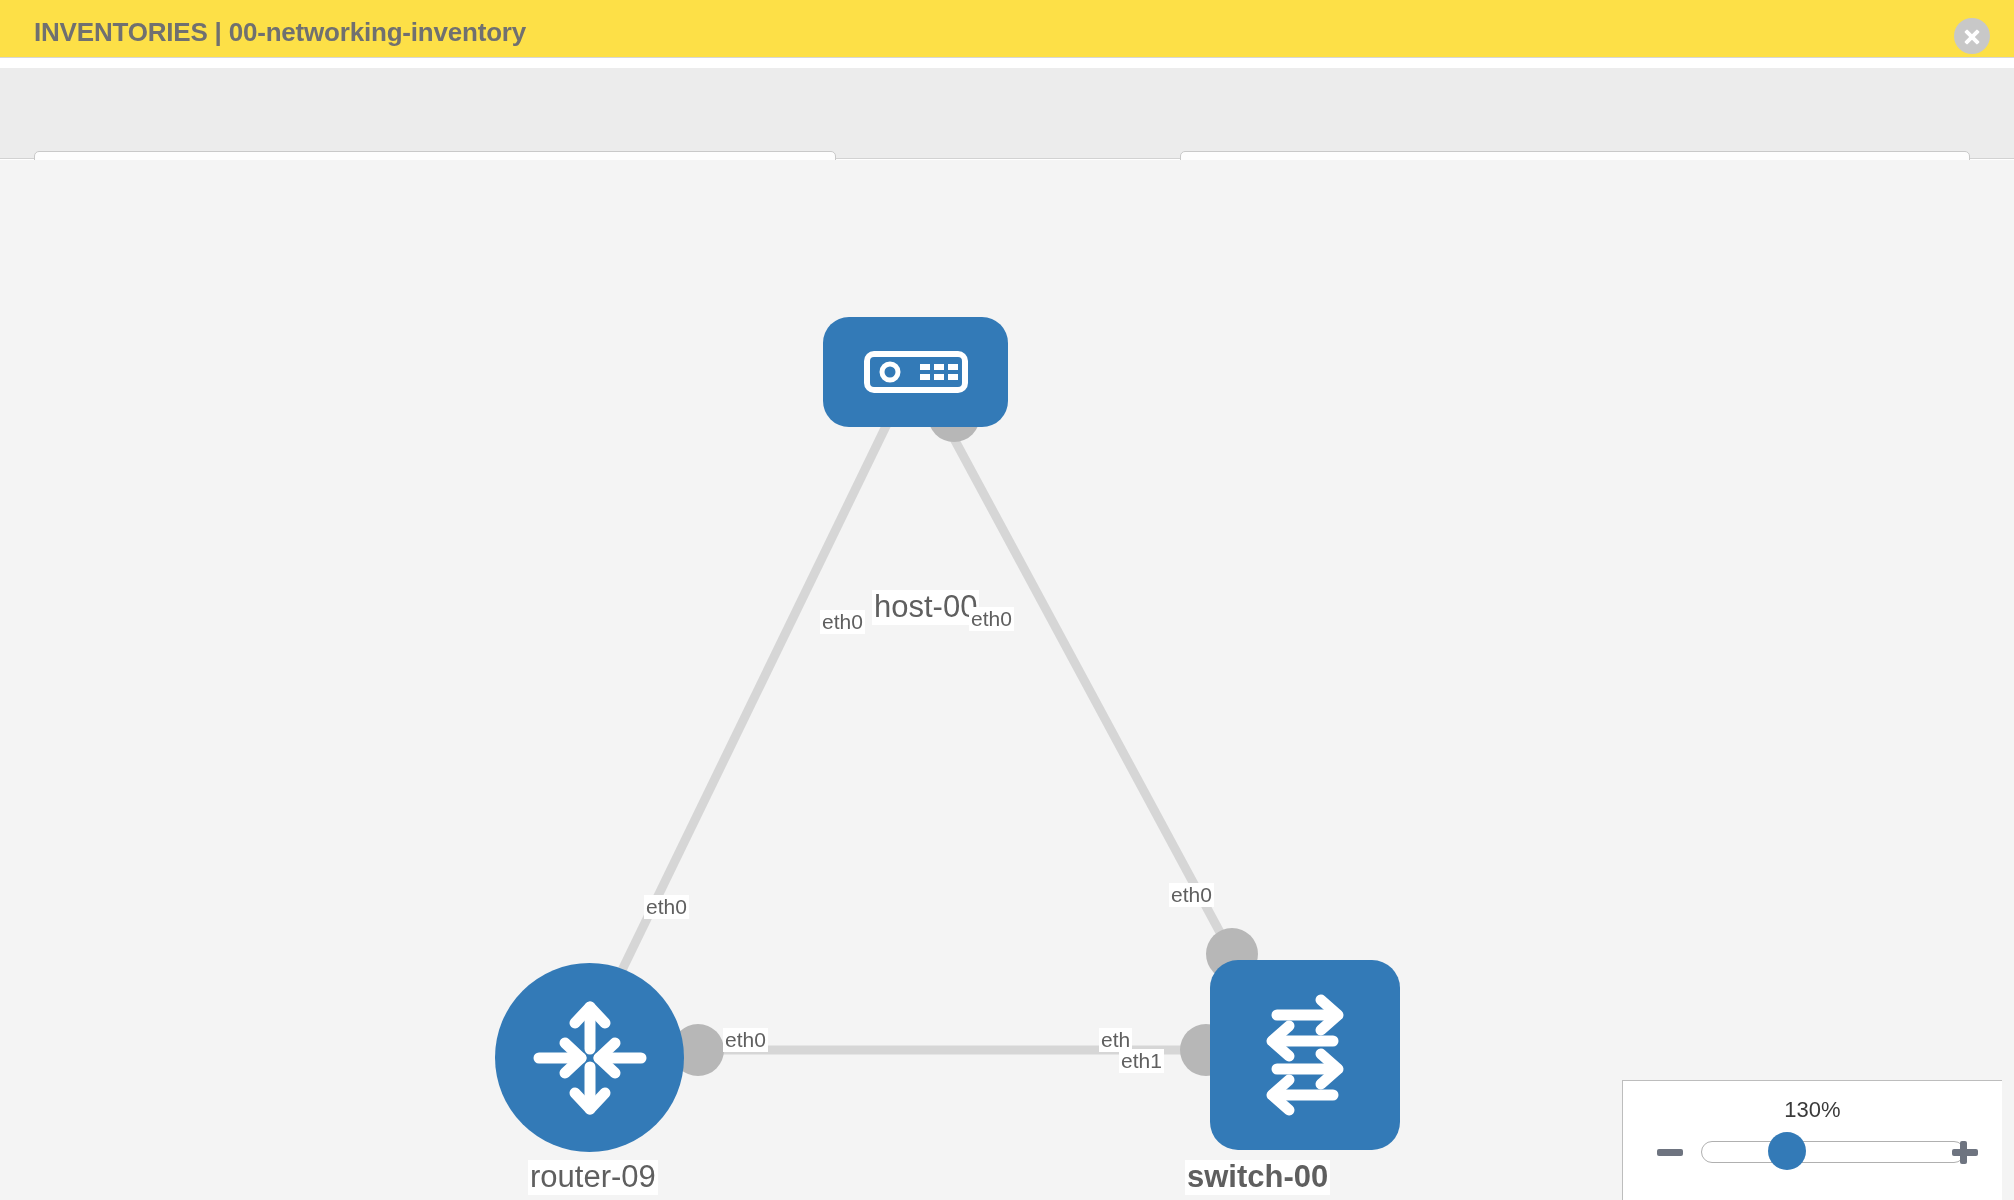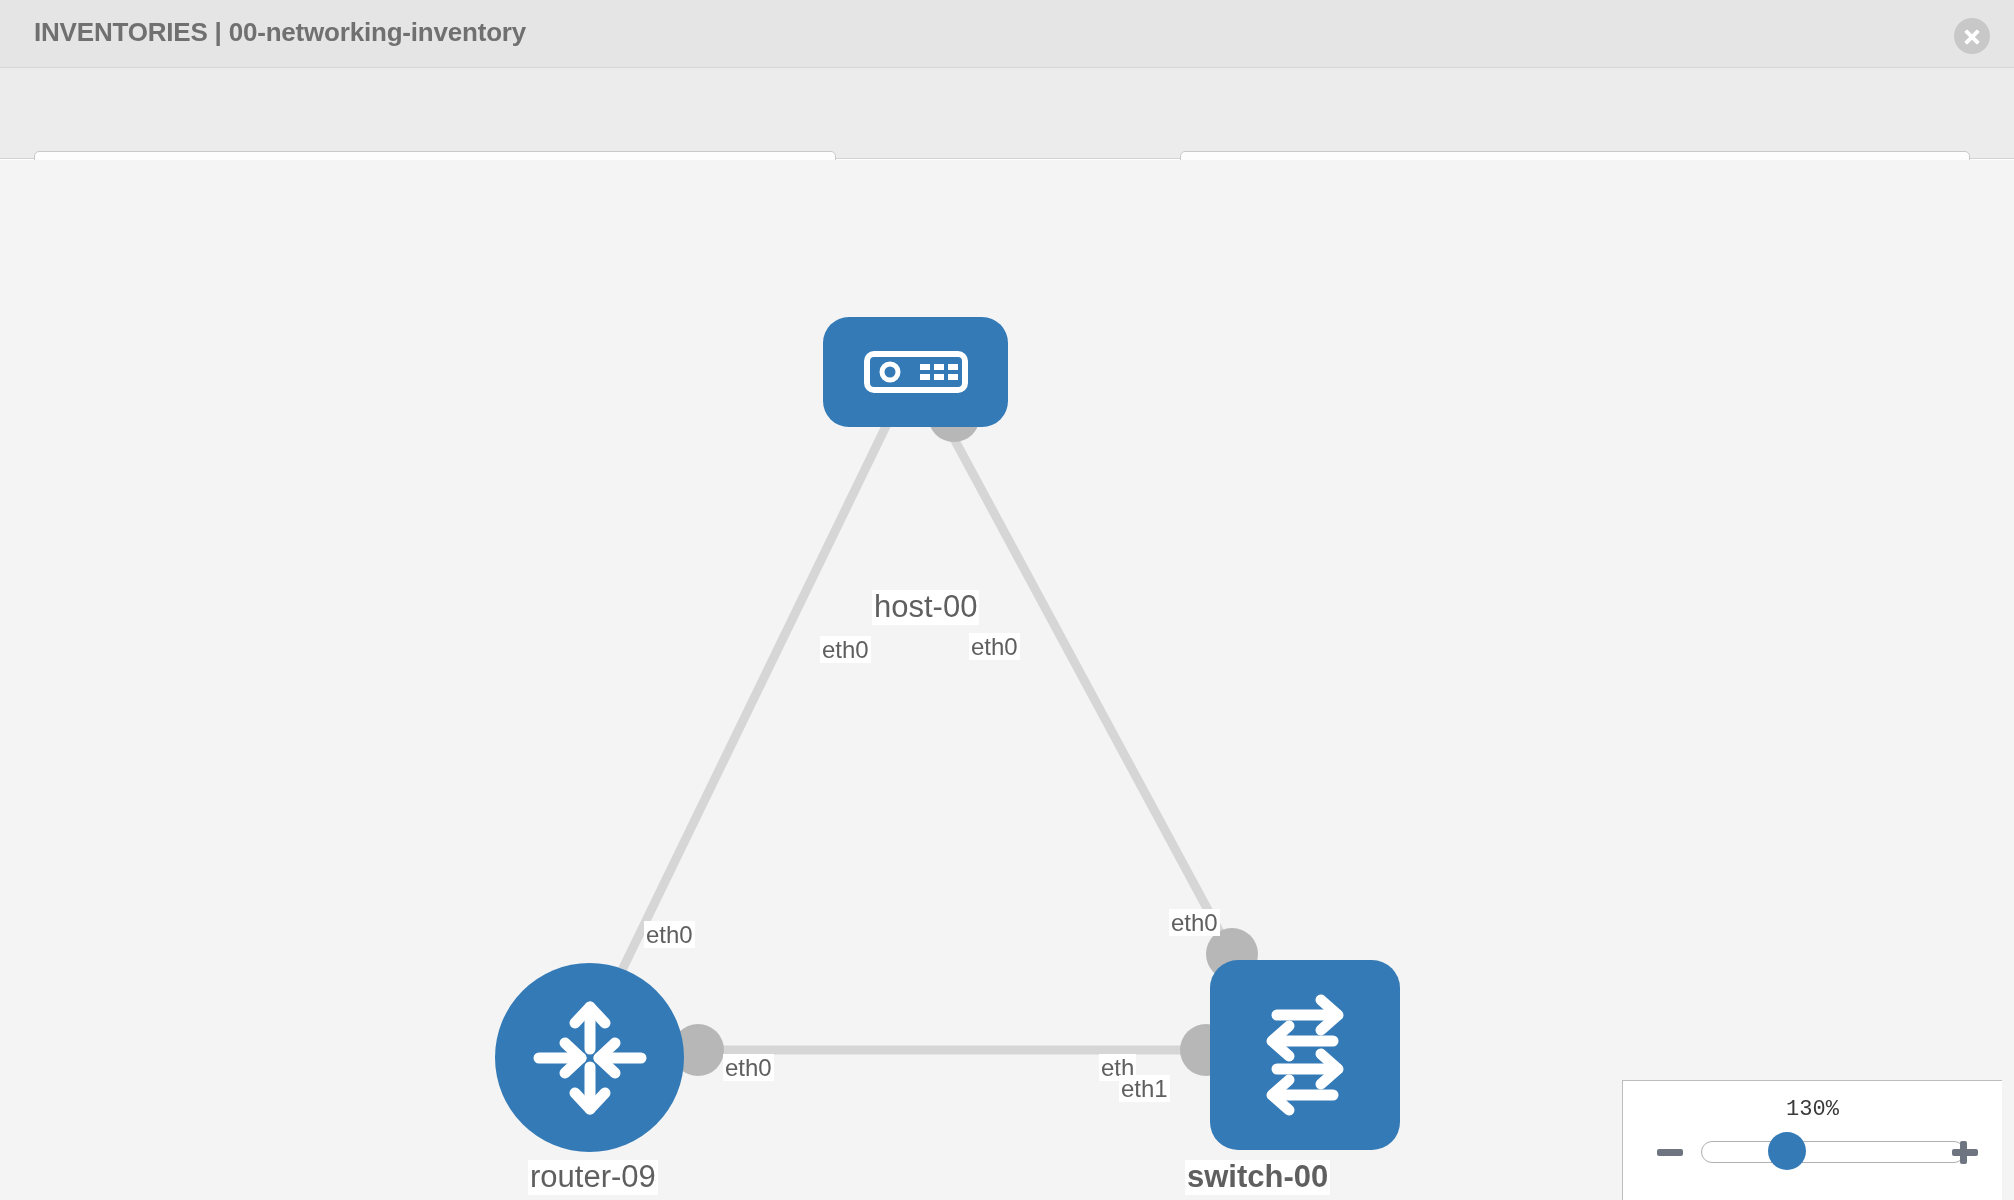--- a/index.html
+++ b/index.html
@@ -7,22 +7,22 @@
     width: 2014px; height: 1200px;
     font-family: "Liberation Sans", sans-serif;
     background: #ffffff;
     overflow: hidden;
   }
   #app { position: relative; width: 2014px; height: 1200px; }
 
   
   .header {
     position: absolute; left: 0; top: 0;
-    width: 2014px; height: 68px;
-    background: #e5e5e5;
+    width: 2014px; height: 58px;
+    background: #fde047;
     border-bottom: 1px solid #d7d7d7;
   }
   .header-title {
     position: absolute; left: 34px; top: 17px;
     font-size: 26px; font-weight: bold;
     font-stretch: condensed;
     letter-spacing: -0.2px;
     color: #707070;
     white-space: nowrap;
   }
@@ -118,30 +118,30 @@
 
   .node-label {
     position: absolute;
     background: #ffffff;
     color: #5f5f5f;
     white-space: nowrap;
     line-height: 1.05;
     padding: 1px 2px;
   }
   .label-node-name { font-size: 31px; }
-  .label-iface     { font-size: 24px; margin-top: 26px; }
+  .label-iface     { font-size: 21px; }
 
   
   .zoom-panel {
     position: absolute;
     left: 1622px; top: 1080px;
     width: 380px; height: 120px;
     background: #ffffff;
     border: 1px solid #bdbdbd;
-    border-right: none; border-bottom: none; font-family: Liberation Mono, monospace;
+    border-right: none; border-bottom: none;
   }
   .zoom-level {
     position: absolute; top: 16px; left: 0; right: 0;
     text-align: center;
     font-size: 22px; color: #3a3a3a;
   }
   .zoom-minus, .zoom-plus {
     position: absolute; top: 56px;
     width: 30px; height: 30px; cursor: pointer;
   }

